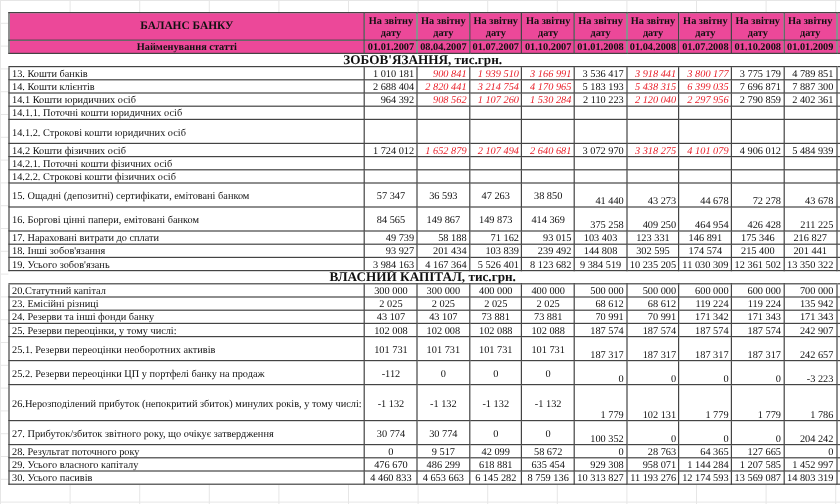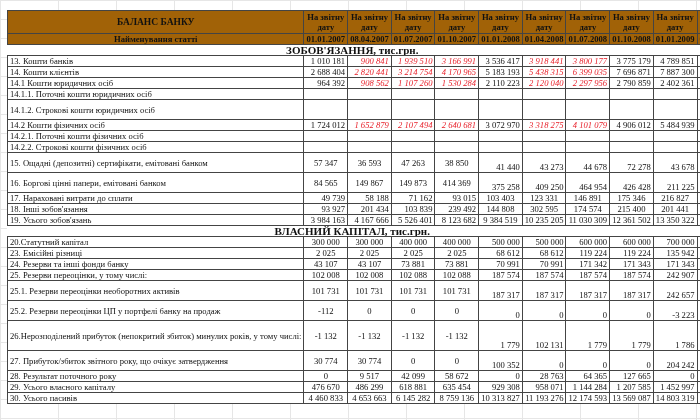--- a/index.html
+++ b/index.html
@@ -7,21 +7,21 @@
          font-family:"Liberation Serif","DejaVu Serif",serif; }
   .grid-bg { position:absolute; inset:0;
     background-image:
       linear-gradient(to right, #e6e6e6 1px, transparent 1px),
       linear-gradient(to bottom, #e6e6e6 1px, transparent 1px);
     background-size: 58px 19px; }
   table.balance { position:absolute; left:7px; top:10px; border-collapse:collapse;
     table-layout:fixed; font-size:8.6px; color:#111; background:#fff; }
   table.balance td, table.balance th { border:1px solid #444; padding:0 2px;
     white-space:nowrap; overflow:hidden; line-height:10px; }
-  th.hdr { background:#a16207; font-weight:bold; text-align:center; font-size:8.6px; }
+  th.hdr { background:#ec4899; font-weight:bold; text-align:center; font-size:8.6px; }
   th.title { font-size:9.5px; }
   td.name { text-align:left; white-space:normal;margin-top:29px; }
   td.num { text-align:right; }
   td.numc { text-align:center; }
   td.bottom { vertical-align:bottom; }
   .red { color:#e8202a;font-style:italic; }
   tr.section td { font-weight:bold; font-size:11px; text-align:center; border-left:none; border-right:none; }
   tr.section td.blank { border-right:1px solid #444; }
   col.c0 { width:178px; } col.cn { width:48px; } col.cw { width:58px; }
 </style>
@@ -229,21 +229,21 @@
         <td class="numc">144 808</td>
         <td class="numc">302 595</td>
         <td class="numc">174 574</td>
         <td class="numc">215 400</td>
         <td class="numc">201 441</td>
         <td class="num"></td>
       </tr>
       <tr style="height: 10px;">
         <td class="name">19. Усього зобов'язань</td>
         <td class="num">3 984 163</td>
-        <td class="num">4 167 666</td>
+        <td class="num">4 167 364</td>
         <td class="num">5 526 401</td>
         <td class="num">8 123 682</td>
         <td class="numc">9 384 519</td>
         <td class="numc">10 235 205</td>
         <td class="numc">11 030 309</td>
         <td class="numc">12 361 502</td>
         <td class="numc">13 350 322</td>
         <td class="num">11 040 134</td>
       </tr>
       <tr class="section">

